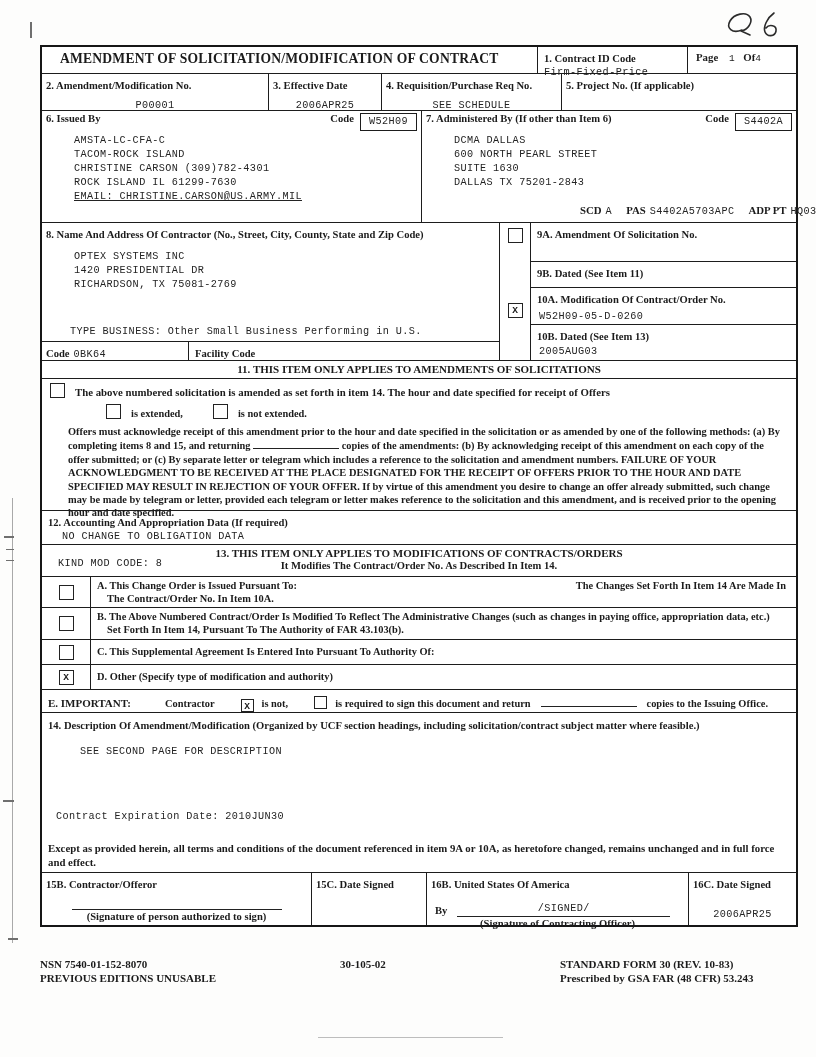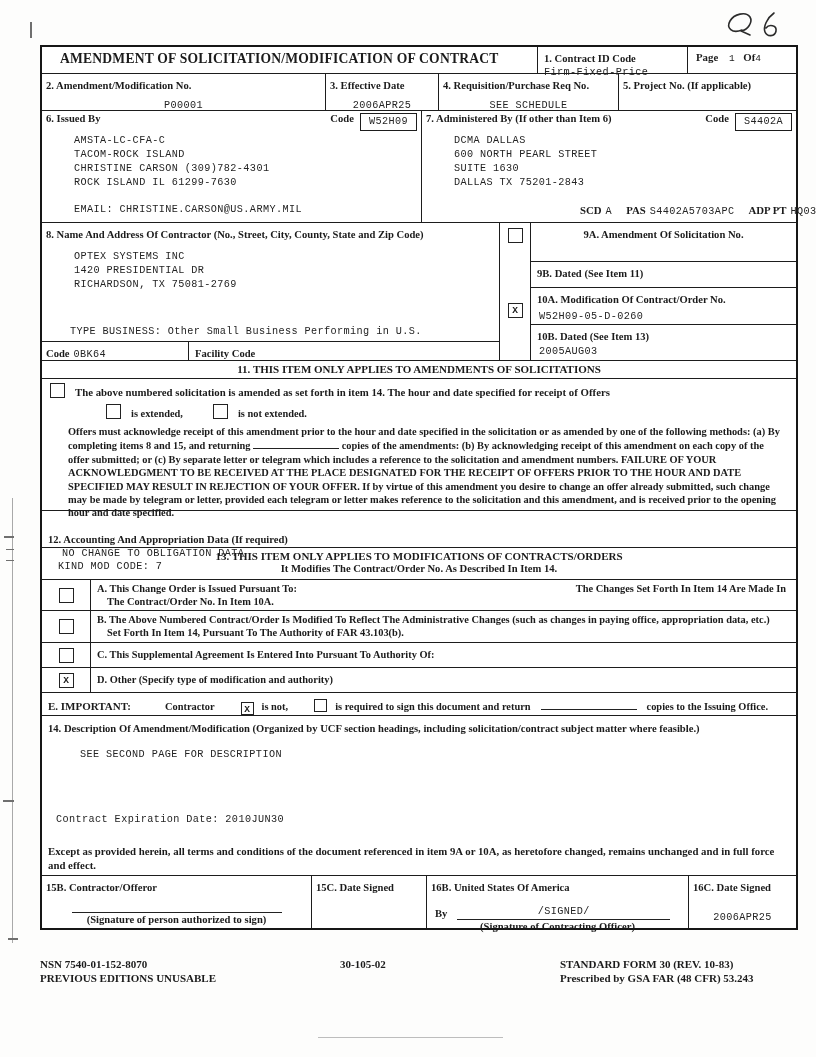--- a/index.html
+++ b/index.html
@@ -41,60 +41,60 @@
   .codebox{display:inline-block;border:1.5px solid #1d1d1d;padding:1px 8px 1px 8px;margin-left:6px;}
   
   .r1{height:26px;}
   .r1 .title{flex:1;padding-left:18px;padding-top:4px;}
   .r1 .cid{width:150px;padding-left:6px;}
   .r1 .pg{width:108px;padding-left:8px;padding-top:4px;font-weight:bold;font-size:10.8px;}
   .pg .n{font-family:"Liberation Mono", monospace;font-weight:normal;font-size:9.5px;}
   
   .r2{height:37px;}
   .r2 .v{display:block;text-align:center;margin-top:6px;}
-  .c2a{width:284px;} .c2b{width:113px;} .c2c{width:180px;} .c2d{flex:1;}
+  .c2a{width:227px;} .c2b{width:113px;} .c2c{width:180px;} .c2d{flex:1;}
   
   .r67{height:112px;}
   .c6{width:380px;}
   .c7{flex:1;}
   .hdr{display:flex;align-items:flex-start;padding-top:1px;}
   .hdr .sp{flex:1;}
   .addr{padding-left:28px;margin-top:3px;}
-  .email{margin-top:13px;}
+  .email{text-decoration:underline;}
   .scd{position:absolute;left:158px;bottom:3px;white-space:nowrap;}
   .scd b{font-size:10.8px;}
   .scd .mono{margin-right:10px;}
   
   .r8{height:138px;}
   .c8{width:458px;display:flex;flex-direction:column;}
   .c8 .body{flex:1;position:relative;}
   .typebiz{position:absolute;left:28px;bottom:2px;}
   .subrow{height:18px;border-top:1.5px solid #1d1d1d;display:flex;}
   .subrow .sc1{width:138px;border-right:1.5px solid #1d1d1d;padding:1px 4px;}
   .subrow .sc2{flex:1;padding:1px 6px;}
   .cbcol{width:30px;border-right:1.5px solid #1d1d1d;display:flex;flex-direction:column;align-items:center;}
   .cbcol .cb1{margin-top:5px;}
   .cbcol .cb2{margin-top:60px;}
   .c9{flex:1;display:flex;flex-direction:column;}
   .c9 .s{padding:1px 6px;box-sizing:border-box;}
-  .s9a{height:43px;text-align:center;}
+  .s9a{height:43px;}
   .s9b{height:30px;border-top:1.5px solid #1d1d1d;}
   .s10a{height:37px;border-top:1.5px solid #1d1d1d;}
   .s10b{flex:1;border-top:1.5px solid #1d1d1d;}
   .valml{margin-left:2px;margin-top:3px;display:block;}
   
   .r11h{height:18px;justify-content:center;align-items:center;text-align:center;}
   .r11h .lbl{font-size:11px;}
   .r11b{height:132px;display:block;padding:3px 8px 0 8px;box-sizing:border-box;}
   .l1{padding-left:18px;}
   .l1 .btxt{font-size:10.8px;}
   .l2{padding-left:56px;margin-top:3px;}
   .para{margin:4px 4px 0 18px;text-align:left;}
   
-  .r12{height:34px;display:block;padding:18px 6px;box-sizing:border-box;}
+  .r12{height:34px;display:block;padding:1px 6px;box-sizing:border-box;}
   
   .r13h{height:32px;display:block;text-align:center;box-sizing:border-box;padding-top:2px;}
   .r13h .kind{position:absolute;left:16px;top:12px;}
   .abcd{align-items:stretch;}
   .abcd .cbc{width:48px;border-right:1.5px solid #1d1d1d;display:flex;align-items:center;justify-content:center;}
   .abcd .txt{flex:1;padding:2px 6px;position:relative;}
   .rA{height:31px;} .rB{height:32px;} .rC{height:25px;} .rD{height:25px;}
   .rA .right-note{position:absolute;right:10px;top:2px;}
   .indent2{padding-left:10px;}
   
@@ -278,21 +278,21 @@
       </div>
       <p class="para btxt" style="margin-top:4px"><span>Offers must acknowledge receipt of this amendment prior to the hour and date specified in the solicitation or as amended by one of the following methods: (a) By completing items 8 and 15, and returning</span> <span class="blank" style="width:86px"></span> <span>copies of the amendments: (b) By acknowledging receipt of this amendment on each copy of the offer submitted; or (c) By separate letter or telegram which includes a reference to the solicitation and amendment numbers.  FAILURE OF YOUR ACKNOWLEDGMENT TO BE RECEIVED AT THE PLACE DESIGNATED FOR THE RECEIPT OF OFFERS PRIOR TO THE HOUR AND DATE SPECIFIED MAY RESULT IN REJECTION OF YOUR OFFER.  If by virtue of this amendment you desire to change an offer already submitted, such change may be made by telegram or letter, provided each telegram or letter makes reference to the solicitation and this amendment, and is received prior to the opening hour and date specified.</span></p>
     </div>
 
     <div class="row r12">
       <span class="lbl">12. Accounting And Appropriation Data (If required)</span>
       <div class="mono" style="padding-left:14px">NO CHANGE TO OBLIGATION DATA</div>
     </div>
 
     <div class="row r13h">
-      <span class="mono kind">KIND MOD CODE: 7</span>
+      <span class="mono kind">KIND MOD CODE: 8</span>
       <div class="lbl" style="font-size:11px">13. THIS ITEM ONLY APPLIES TO MODIFICATIONS OF CONTRACTS/ORDERS</div>
       <div class="lbl">It Modifies The Contract/Order No. As Described In Item 14.</div>
     </div>
 
     <div class="row abcd rA">
       <div class="cbc">
           <span class="cb lg"></span>
         </div>
       <div class="txt">
         <div class="btxt">A. This Change Order is Issued Pursuant To:</div>

